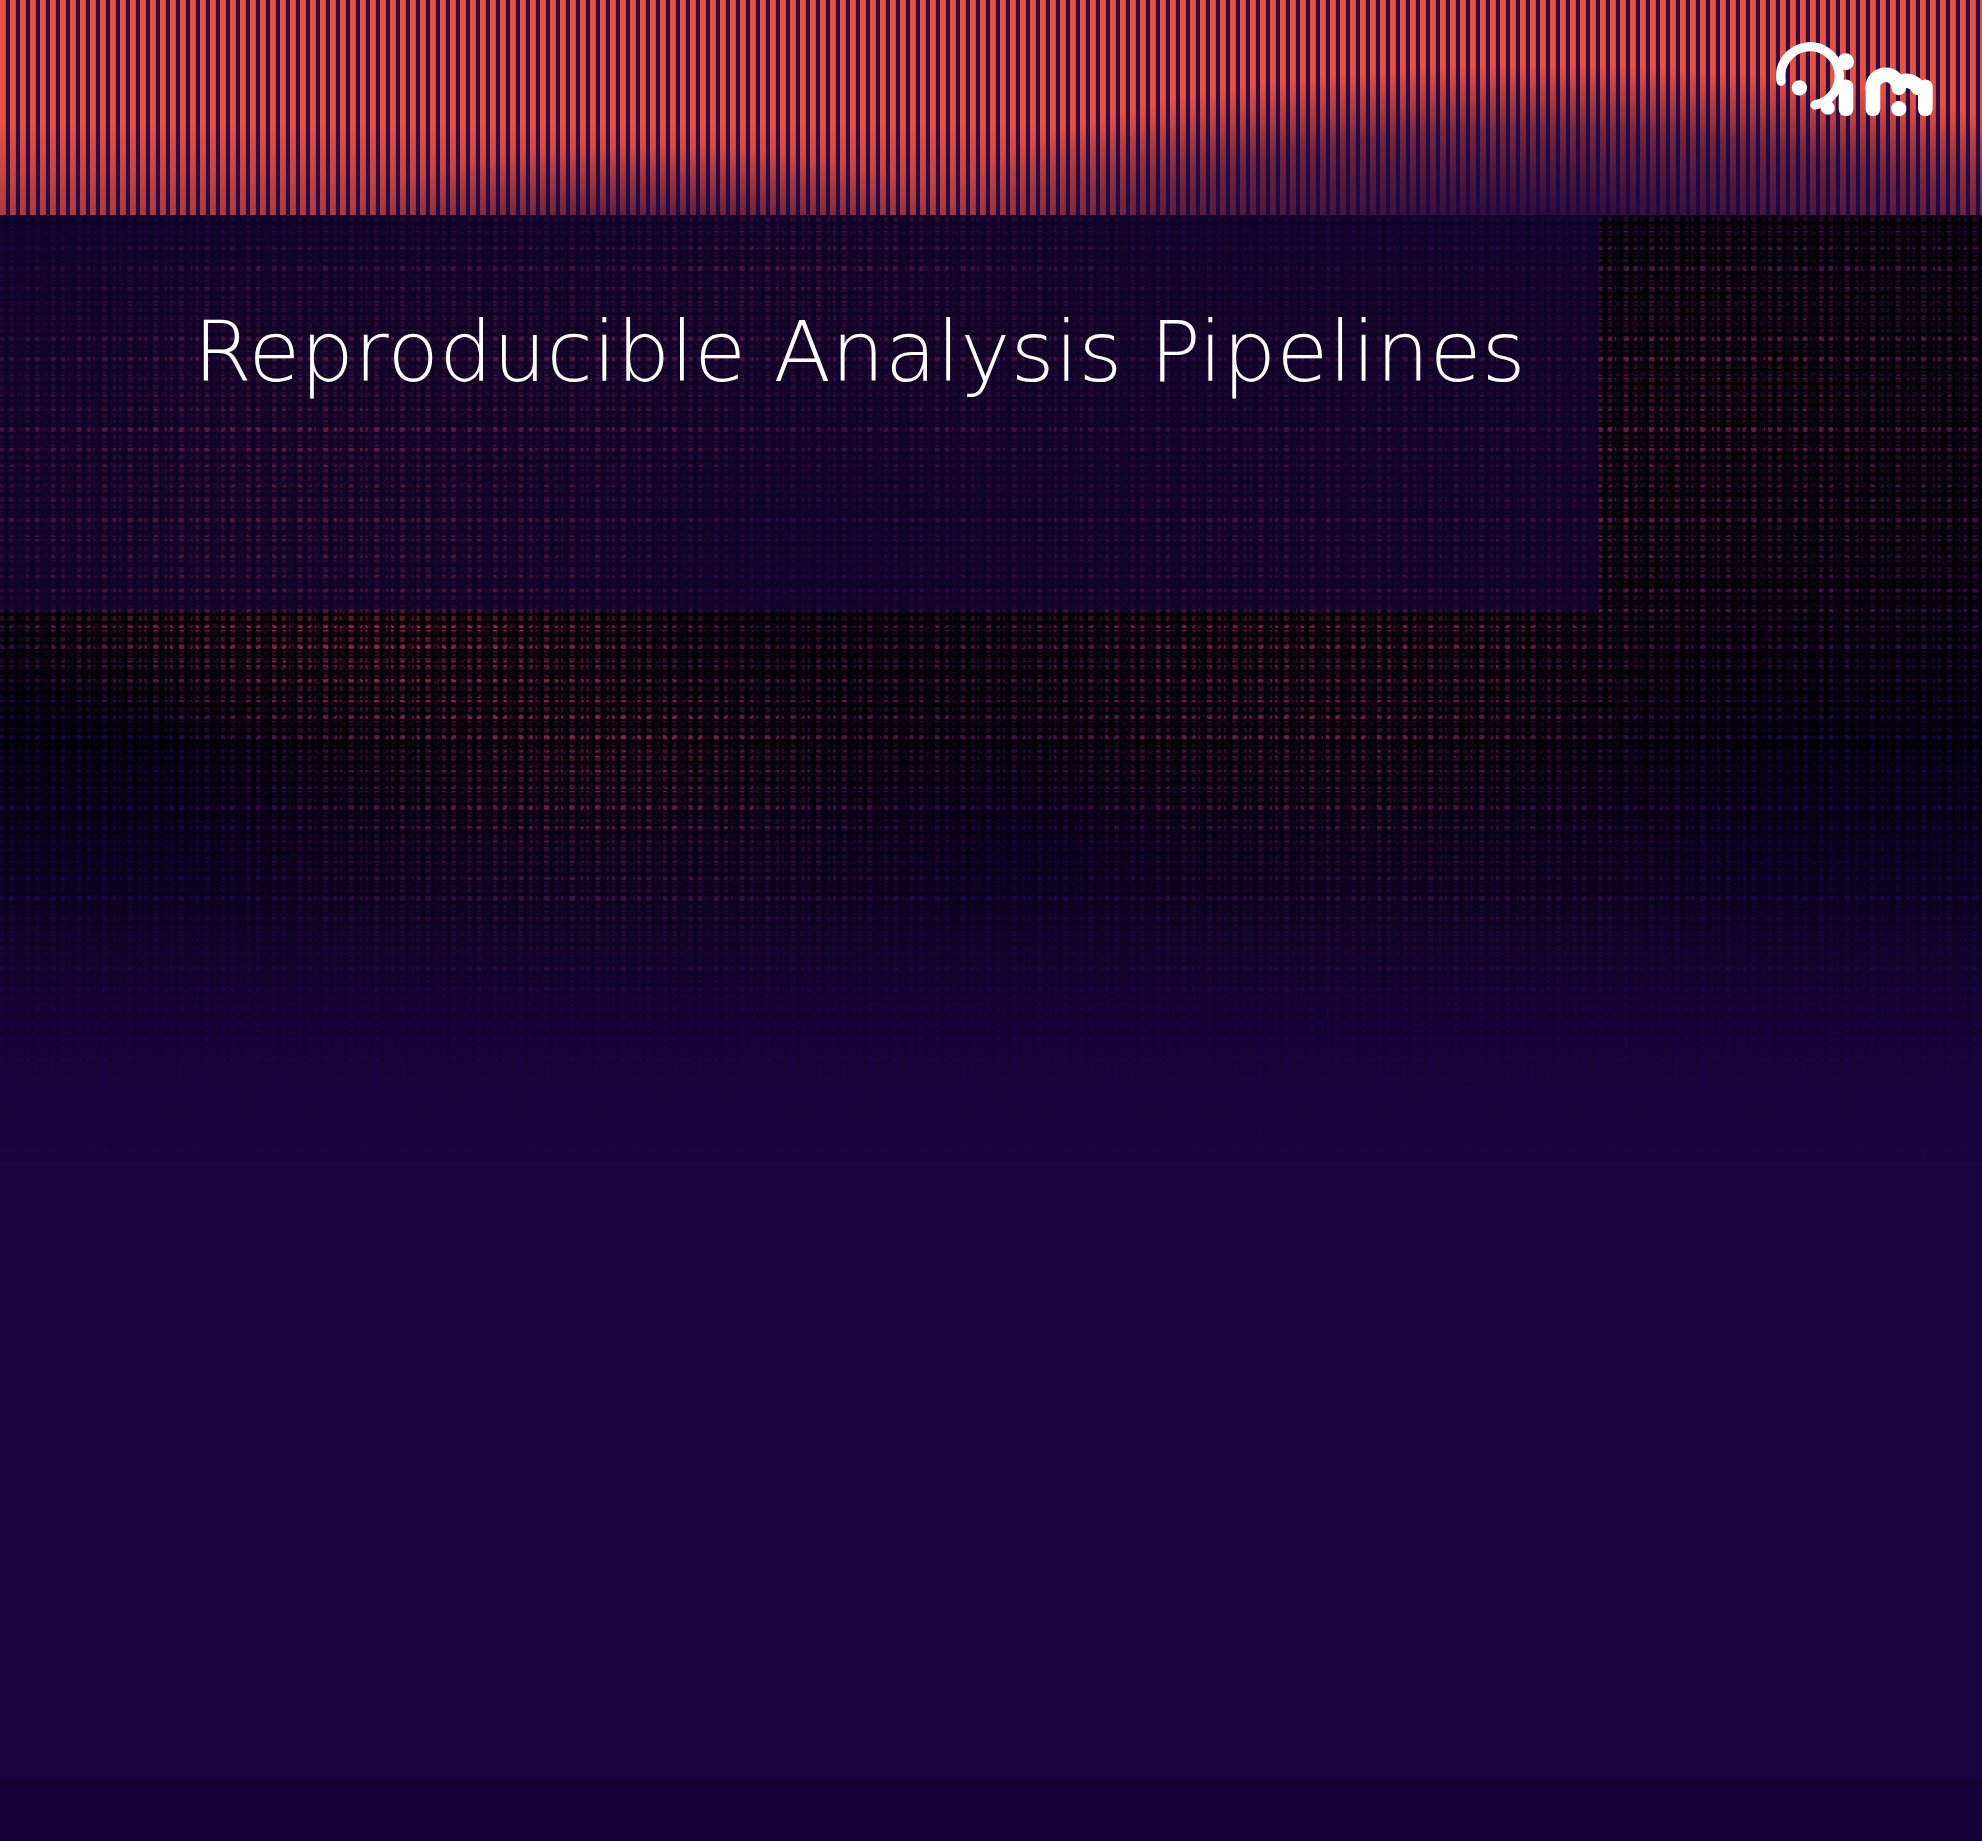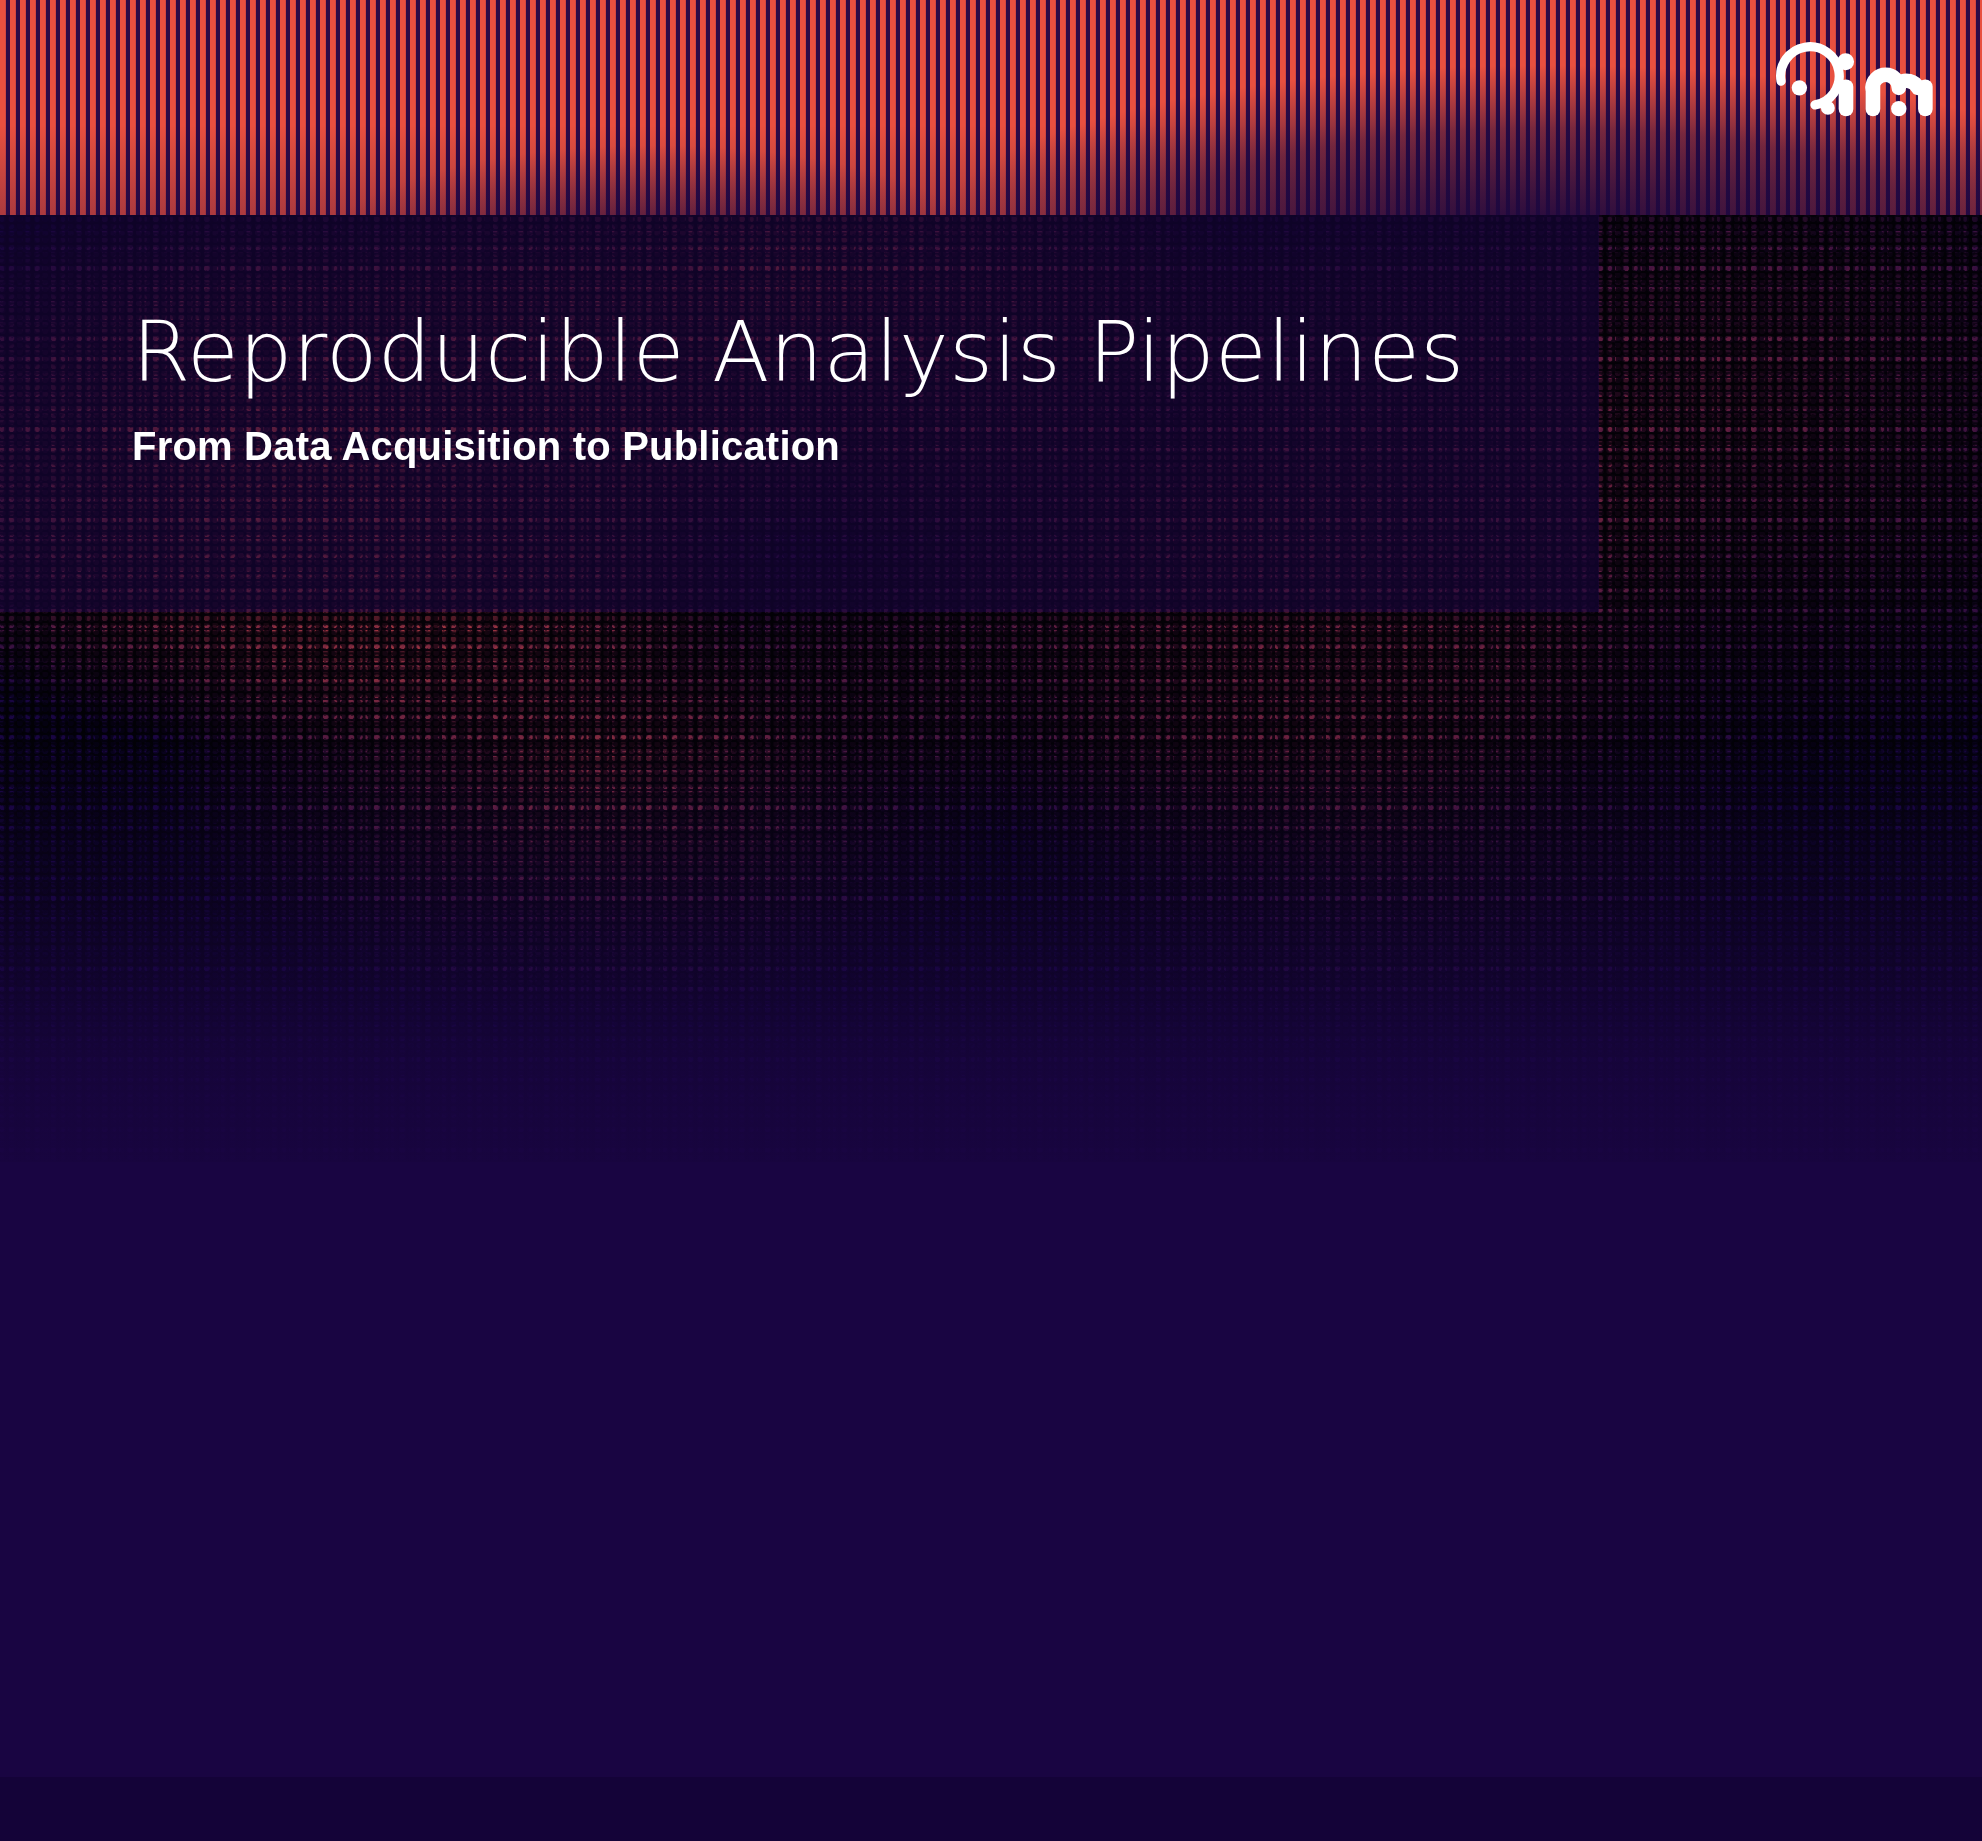--- a/index.html
+++ b/index.html
@@ -13,20 +13,21 @@
     overflow: hidden;
     font-family: "Liberation Sans", sans-serif;
   }
 
   #slide {
     position: relative;
     width: 1983px;
     height: 1777px;
     background: #d946ef;
     overflow: hidden;
+    text-align: right;
   }
 
   
 
   .bg-base {
     position: absolute;
     inset: 0;
     background: #190542;
   }
 
@@ -201,21 +202,20 @@
   <div class="bg-grain-c"></div>
   <div class="bg-mass-fade"></div>
 
   <div class="stripe-band"></div>
   <div class="stripe-band-mask"></div>
 
   <div class="title-panel"></div>
 
   <div class="title-block">
     <h1 class="deck-title">Reproducible Analysis Pipelines</h1>
-    <p class="deck-subtitle">From Data Acquisition to Publication</p>
   </div>
 
   <div class="logo">
     <svg viewBox="0 0 230 122" xmlns="http://www.w3.org/2000/svg">
 
       <path d="M 62 92
                A 38 38 0 1 0 24 54" fill="none" stroke="#ffffff" stroke-width="12" stroke-linecap="round" transform="rotate(-10 43 54)"></path>
 
       <circle cx="48" cy="66" r="10" fill="#ffffff"></circle>
 

